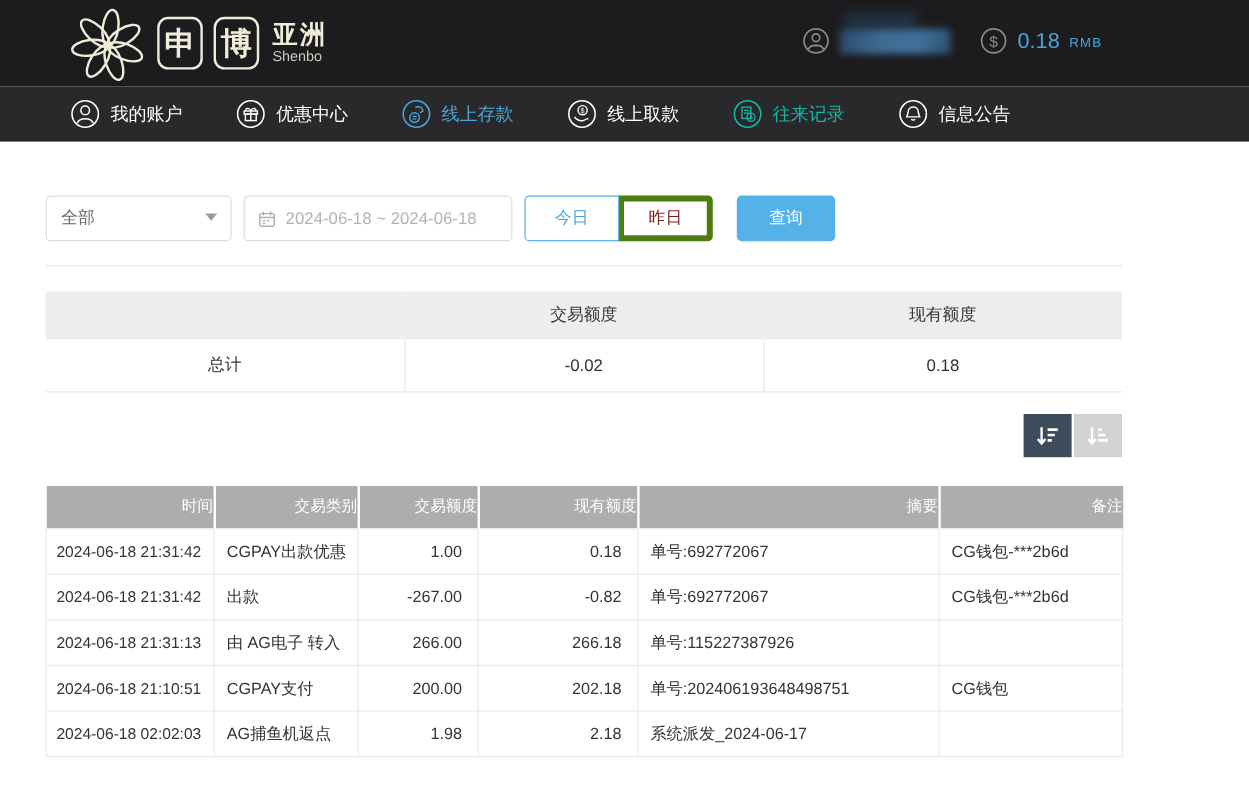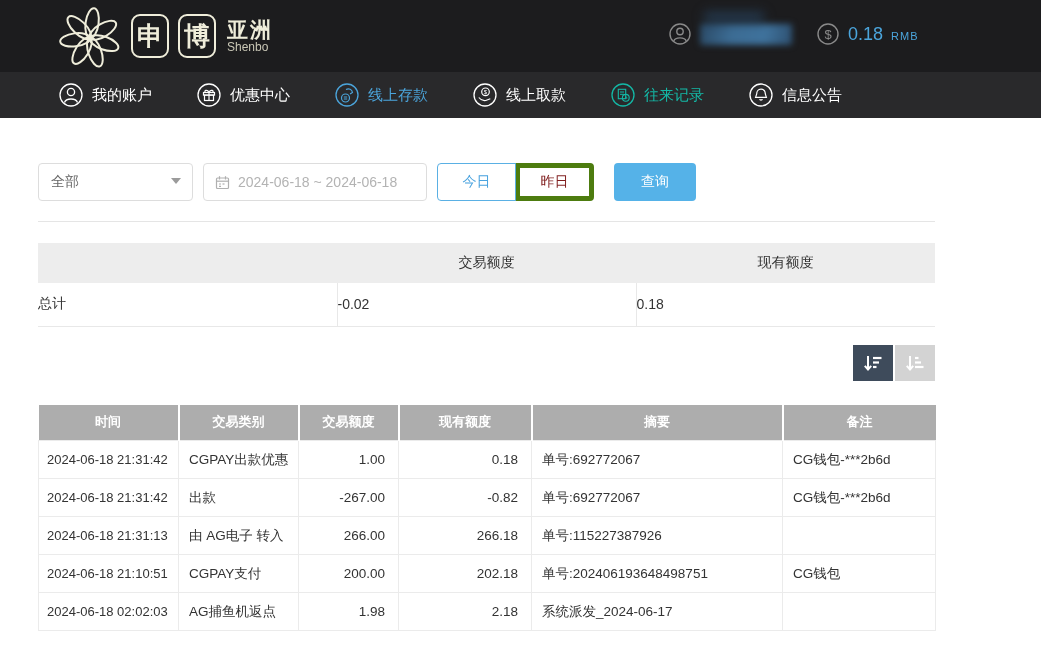--- a/index.html
+++ b/index.html
@@ -49,37 +49,37 @@
   .f-btn:last-child { border-radius:0 4px 4px 0; }
   .f-btn.active { border:1px solid #5ab0e4; color:#4aa3df; position:relative; z-index:2; }
   .f-search { width:82px; height:38px; margin-left:20px; background:#55b2e8; border:none; border-radius:4px;
     color:#fff; font-size:14px; cursor:pointer; font-family:inherit; }
 
   .divider { margin-top:20px; border-top:1px solid #e5e5e5; }
 
   
   .summary { margin-top:21px; width:100%; border-collapse:collapse; table-layout:fixed; }
   .summary thead td { height:40px; background:#ededed; text-align:center; font-size:14px; color:#333; }
-  .summary tbody td { height:43px; font-size:14px; color:#333;
+  .summary tbody td { height:43px; text-align:center; font-size:14px; color:#333;
     border-bottom:1px solid #e8e8e8; border-right:1px solid #e8e8e8; background:#fff; }
   .summary tbody td:last-child { border-right:none; }
 
   
   .sort-row { margin-top:18px; display:flex; justify-content:flex-end; gap:2px; }
   .sort-btn { width:40px; height:36px; display:flex; align-items:center; justify-content:center;
     border:none; cursor:pointer; }
   .sort-btn.dark { background:#3e4b5b; }
   .sort-btn.light { background:#d3d3d3; }
 
   
   .records { margin-top:24px; width:100%; border-collapse:collapse; table-layout:fixed; font-size:13.5px; }
   .records col.c1{width:140px} .records col.c2{width:120px} .records col.c3{width:100px}
   .records col.c4{width:133px} .records col.c5{width:251px} .records col.c6{width:153px}
-  .records th { height:36px; background:#adadad; color:#fff; font-size:13px; font-weight:bold;
-    border-right:2px solid #fff; }
+  .records th { height:36px; background:#adadad; color:#fff; font-size:13px; font-weight:normal;
+    border-right:2px solid #fff;text-align:right; }
   .records th:last-child { border-right:none; }
   .records td { height:38px; color:#333; border:1px solid #ebebeb; background:#fff;
     padding:0 10px; white-space:nowrap; overflow:hidden; }
   .records td.num { text-align:right; padding-right:13px; }
   .records td.time { font-size:13px; padding-left:8px; }
 </style>
 </head>
 <body>
 
 <header class="top-header">

